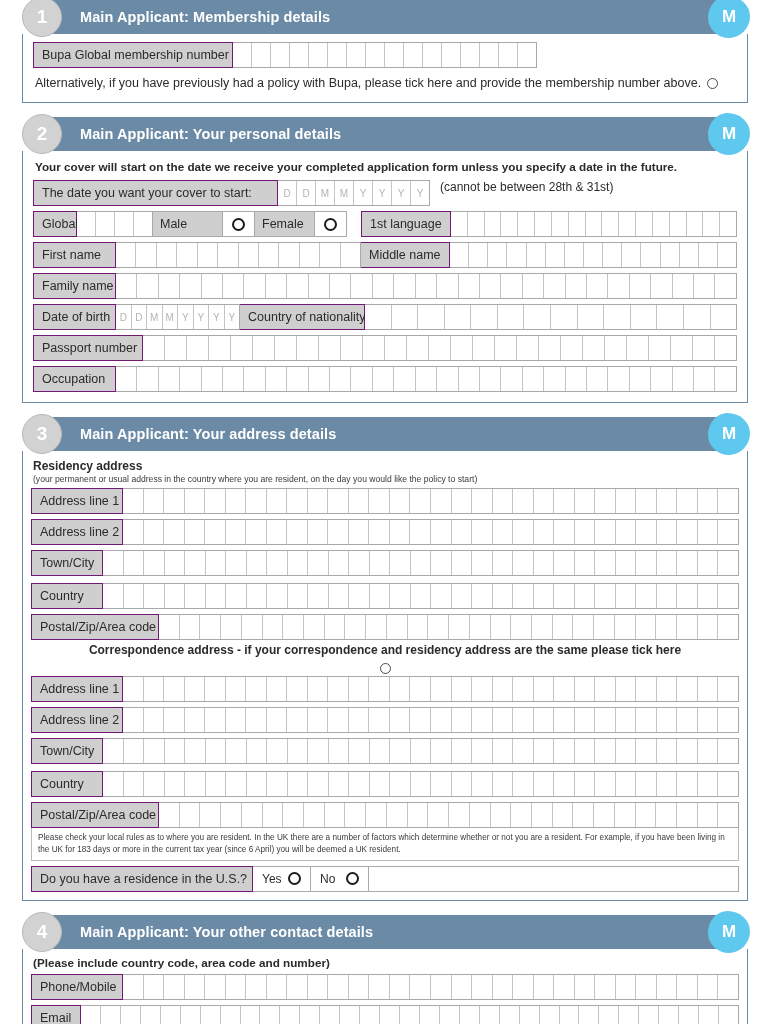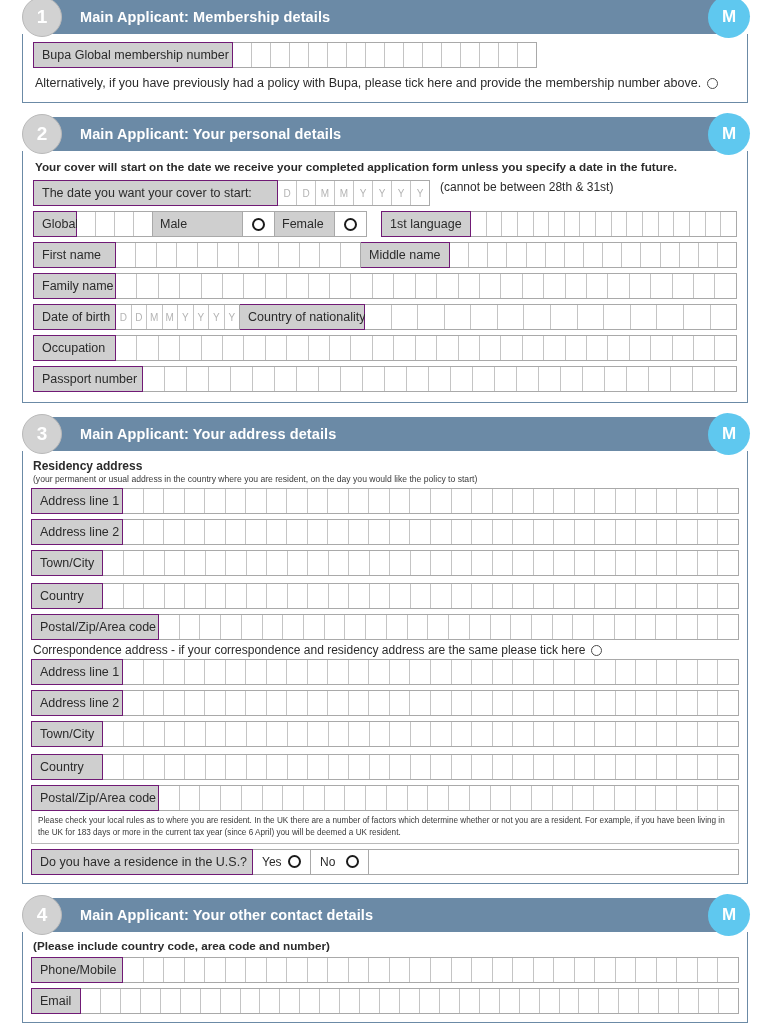--- a/index.html
+++ b/index.html
@@ -138,21 +138,21 @@
   .radio.small { width: 11px; height: 11px; border-width: 1.2px; border-color: #4a4a4a; }
 
   .note {
     font-size: 12.5px;
     color: #2b2b2b;
     display: flex; align-items: center;
     gap: 6px;
     padding: 3px 2px 2px 2px;
     white-space: nowrap;
   }
-  .note.bold { font-weight: normal; font-size: 12px; }
+  .note.bold { font-weight: bold; font-size: 12px; flex-direction: column; }
   .intro {
     font-size: 11.7px; font-weight: bold;
     padding: 1px 2px 7px 2px;
   }
   .hint { font-size: 12px; padding-left: 10px; white-space: nowrap; color:#2b2b2b; }
 
   .subhead {
     padding: 2px 2px 4px 2px;
   }
   .subhead .st { font-size: 12px; font-weight: bold; }
@@ -240,21 +240,21 @@
       </div>
 
       <div class="row">
         <div class="lab" style="width:44px">Global</div>
         <div class="boxes" id="s2-title" style="width:76px">
             <div class="cell"></div>
             <div class="cell"></div>
             <div class="cell"></div>
             <div class="cell"></div>
           </div>
-        <div class="opt" style="width:90px">
+        <div class="opt" style="width:70px">
           <span>Male</span>
         </div>
         <div class="optwhite">
           <span class="radio"></span>
         </div>
         <div class="opt" style="width:60px">
           <span>Female</span>
         </div>
         <div class="optwhite">
           <span class="radio"></span>
@@ -378,57 +378,57 @@
             <div class="cell"></div>
             <div class="cell"></div>
             <div class="cell"></div>
             <div class="cell"></div>
             <div class="cell"></div>
             <div class="cell"></div>
           </div>
       </div>
 
       <div class="row">
+        <div class="lab" style="width:110px">Passport number</div>
+        <div class="boxes grow" id="s2-pass">
+            <div class="cell"></div>
+            <div class="cell"></div>
+            <div class="cell"></div>
+            <div class="cell"></div>
+            <div class="cell"></div>
+            <div class="cell"></div>
+            <div class="cell"></div>
+            <div class="cell"></div>
+            <div class="cell"></div>
+            <div class="cell"></div>
+            <div class="cell"></div>
+            <div class="cell"></div>
+            <div class="cell"></div>
+            <div class="cell"></div>
+            <div class="cell"></div>
+            <div class="cell"></div>
+            <div class="cell"></div>
+            <div class="cell"></div>
+            <div class="cell"></div>
+            <div class="cell"></div>
+            <div class="cell"></div>
+            <div class="cell"></div>
+            <div class="cell"></div>
+            <div class="cell"></div>
+            <div class="cell"></div>
+            <div class="cell"></div>
+            <div class="cell"></div>
+          </div>
+      </div>
+
+      <div class="row">
         <div class="lab" style="width:83px">Occupation</div>
         <div class="boxes grow" id="s2-occ">
             <div class="cell"></div>
             <div class="cell"></div>
-            <div class="cell"></div>
-            <div class="cell"></div>
-            <div class="cell"></div>
-            <div class="cell"></div>
-            <div class="cell"></div>
-            <div class="cell"></div>
-            <div class="cell"></div>
-            <div class="cell"></div>
-            <div class="cell"></div>
-            <div class="cell"></div>
-            <div class="cell"></div>
-            <div class="cell"></div>
-            <div class="cell"></div>
-            <div class="cell"></div>
-            <div class="cell"></div>
-            <div class="cell"></div>
-            <div class="cell"></div>
-            <div class="cell"></div>
-            <div class="cell"></div>
-            <div class="cell"></div>
-            <div class="cell"></div>
-            <div class="cell"></div>
-            <div class="cell"></div>
-            <div class="cell"></div>
-            <div class="cell"></div>
-            <div class="cell"></div>
-            <div class="cell"></div>
-          </div>
-      </div>
-
-      <div class="row">
-        <div class="lab" style="width:110px">Passport number</div>
-        <div class="boxes grow" id="s2-pass">
             <div class="cell"></div>
             <div class="cell"></div>
             <div class="cell"></div>
             <div class="cell"></div>
             <div class="cell"></div>
             <div class="cell"></div>
             <div class="cell"></div>
             <div class="cell"></div>
             <div class="cell"></div>
             <div class="cell"></div>

